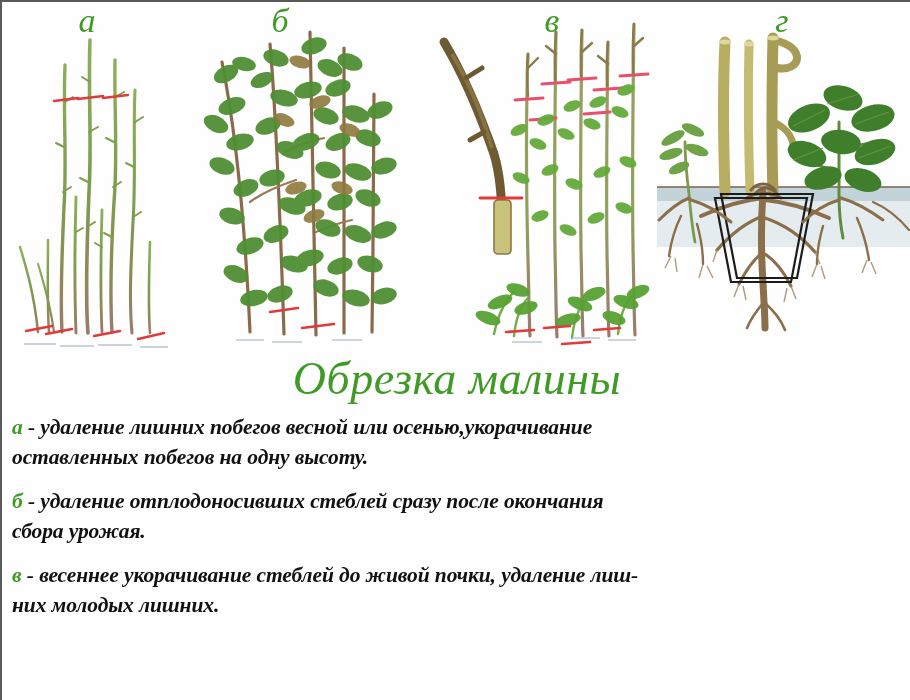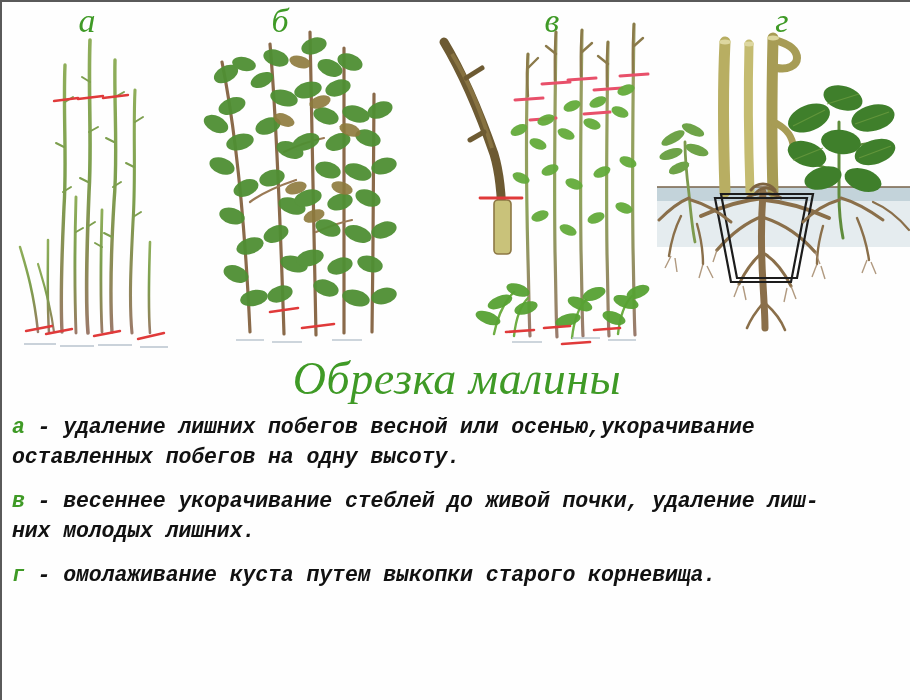--- a/index.html
+++ b/index.html
@@ -43,21 +43,21 @@
     font-size:46px;line-height:50px;
     color:#3f9a26;
     letter-spacing:.5px;
   }
 
   
   .desc{
     position:absolute;left:10px;top:410px;width:880px;
   }
   .para{
-    font-family:Liberation Mono, monospace;
+    font-family:Liberation Serif, serif;
     font-style:italic;font-weight:700;
     font-size:21.5px;line-height:30px;
     color:#111111;
     margin:0 0 14px 0;
     letter-spacing:-0.1px;
     white-space:pre-line;
   }
   .para:last-child{margin-bottom:0;}
   .key{color:#3f9a26;font-style:italic;font-weight:700;}
   .dash{color:#111111;}
@@ -446,18 +446,19 @@
         </g>
       </svg>
     </div>
   </div>
 
   <div class="title">Обрезка малины</div>
 
   <div class="desc">
     <p class="para"><span class="key">а</span><span class="dash"> - </span><span>удаление лишних побегов весной или осенью,укорачивание
 оставленных побегов на одну высоту.</span></p>
+    <p class="para"><span class="key">б</span><span class="dash"> - </span><span>удаление отплодоносивших стеблей сразу после окончания
+сбора урожая.</span></p>
     <p class="para"><span class="key">в</span><span class="dash"> - </span><span>весеннее укорачивание стеблей до живой почки, удаление лиш-
 них молодых лишних.</span></p>
-    <p class="para"><span class="key">г</span><span class="dash"> - </span><span>омолаживание куста путем выкопки старого корневища.</span></p>
   </div>
 
 </div>
 
 </body></html>

